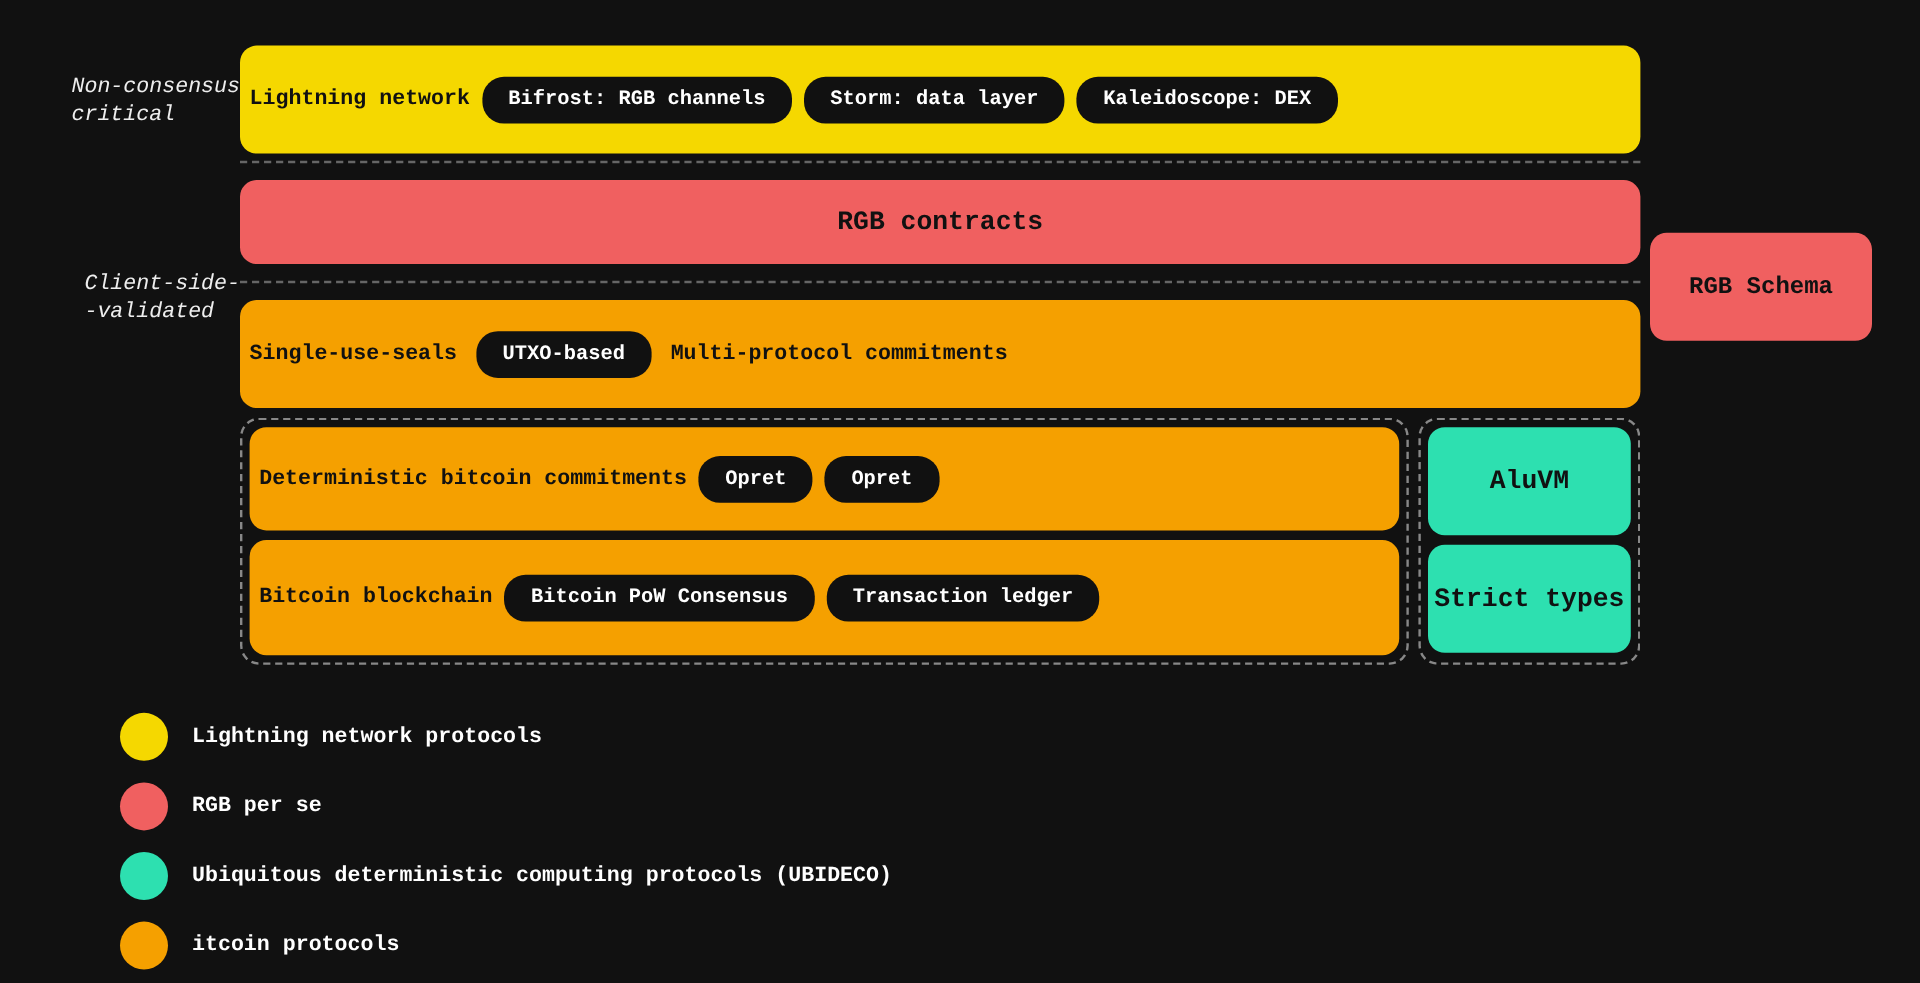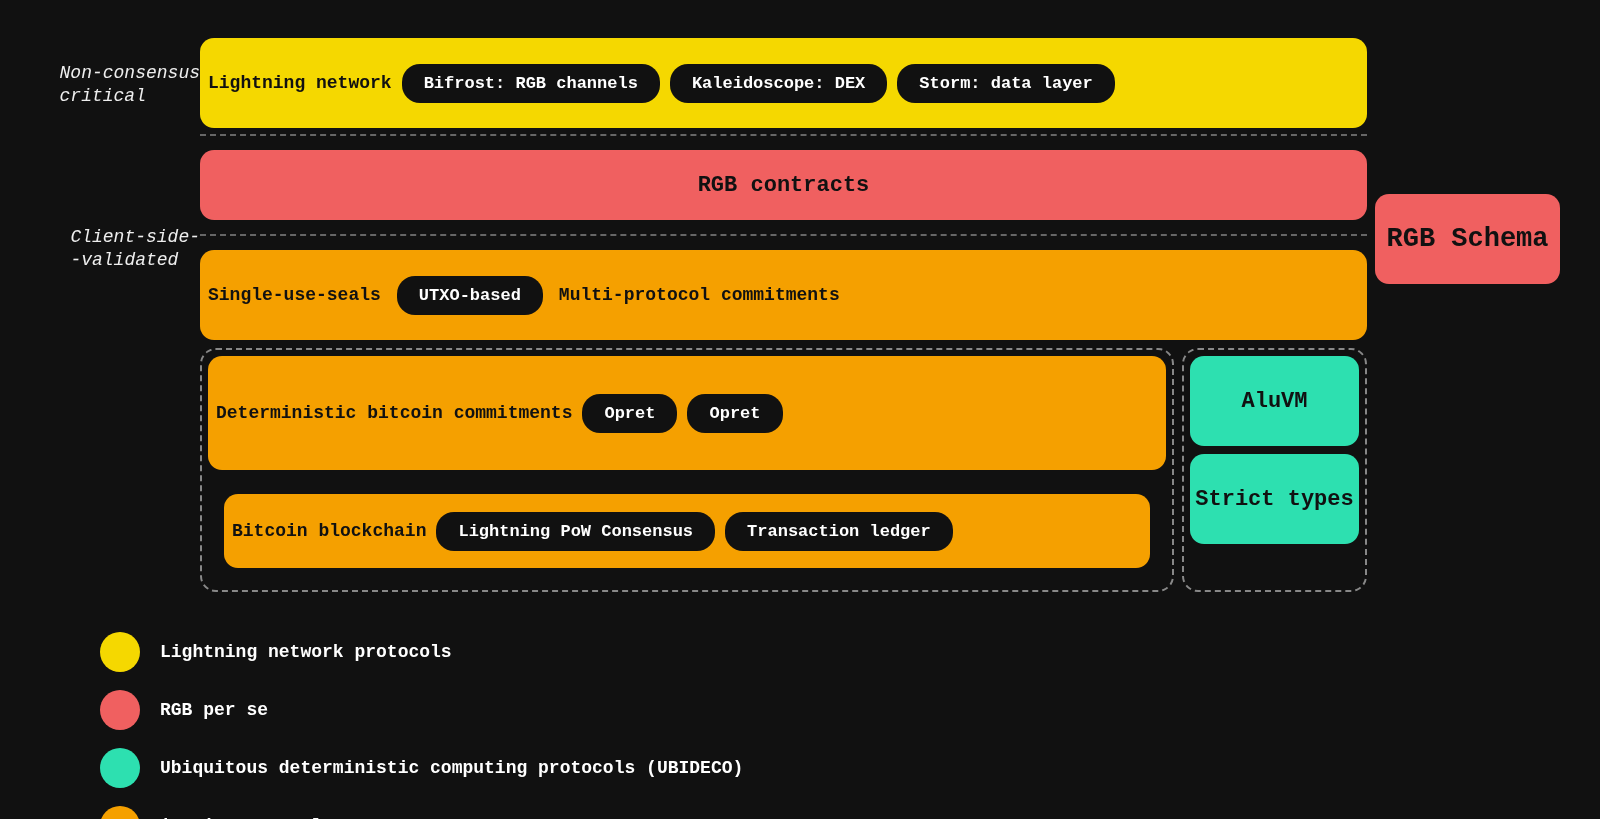--- a/index.html
+++ b/index.html
@@ -210,71 +210,71 @@
       <span style="white-space:pre-line;">Client-side-
 -validated</span>
     </div>
   </div>
 
   <div class="center-col">
 
     <div class="row row-lightning-bg" style="height:90px;">
       <span class="row-label-text">Lightning network</span>
       <span class="pill-black">Bifrost: RGB channels</span>
+      <span class="pill-black">Storm: data layer</span>
       <span class="pill-black">Kaleidoscope: DEX</span>
-      <span class="pill-black">Storm: data layer</span>
     </div>
 
     <hr class="h-separator">
 
     <div class="row row-rgb-bg" style="height:70px; justify-content:center;">
       <span style="font-weight:bold;font-size:22px;color:#111;">RGB contracts</span>
     </div>
 
     <hr class="h-separator">
 
     <div class="row row-csv-bg" style="height:90px; margin-bottom:8px;gap:16px;">
       <span class="row-label-text">Single-use-seals</span>
       <span class="pill-black">UTXO-based</span>
       <span class="row-label-text" style="flex:1;">Multi-protocol commitments</span>
     </div>
 
     <div class="bottom-two-rows-area">
       <div class="dashed-box">
 
-        <div class="row row-dbc-bg" style="height:114px; margin:0;">
+        <div class="row row-dbc-bg" style="height:86px; margin:0;">
           <span class="row-label-text">Deterministic bitcoin commitments</span>
           <span class="pill-black">Opret</span>
           <span class="pill-black">Opret</span>
         </div>
 
-        <div class="row row-blockchain-bg" style="height:74px; margin:16px;">
+        <div class="row row-blockchain-bg" style="height:96px; margin:0;">
           <span class="row-label-text">Bitcoin blockchain</span>
-          <span class="pill-black">Lightning PoW Consensus</span>
+          <span class="pill-black">Bitcoin PoW Consensus</span>
           <span class="pill-black">Transaction ledger</span>
         </div>
       </div>
 
       <div class="dashed-box-right">
         <div class="right-pill right-pill-teal" style="height:90px; font-size:22px;">AluVM</div>
         <div class="right-pill right-pill-teal" style="height:90px; font-size:22px;">Strict types</div>
       </div>
     </div>
 
   </div>
 
   <div style="display:flex; flex-direction:column; width:185px; margin-left:8px; padding-top:0;">
 
     <div style="height:90px;"></div>
     <div style="height:2px;"></div>
 
     <div style="height:70px;"></div>
     <div style="height:2px;"></div>
 
-    <div class="right-pill right-pill-salmon" style="height:90px; font-size:27px; margin-bottom:8px;">RGB Schema</div>
+    <div class="right-pill right-pill-salmon" style="height:90px; font-size:20px; margin-bottom:8px;">RGB Schema</div>
 
     <div style="height: calc(90px + 90px + 12px + 16px);"></div>
   </div>
 </div>
 
 <div class="legend">
   <div class="legend-item">
     <div class="legend-dot dot-yellow"></div>
     <span>Lightning network protocols</span>
   </div>

